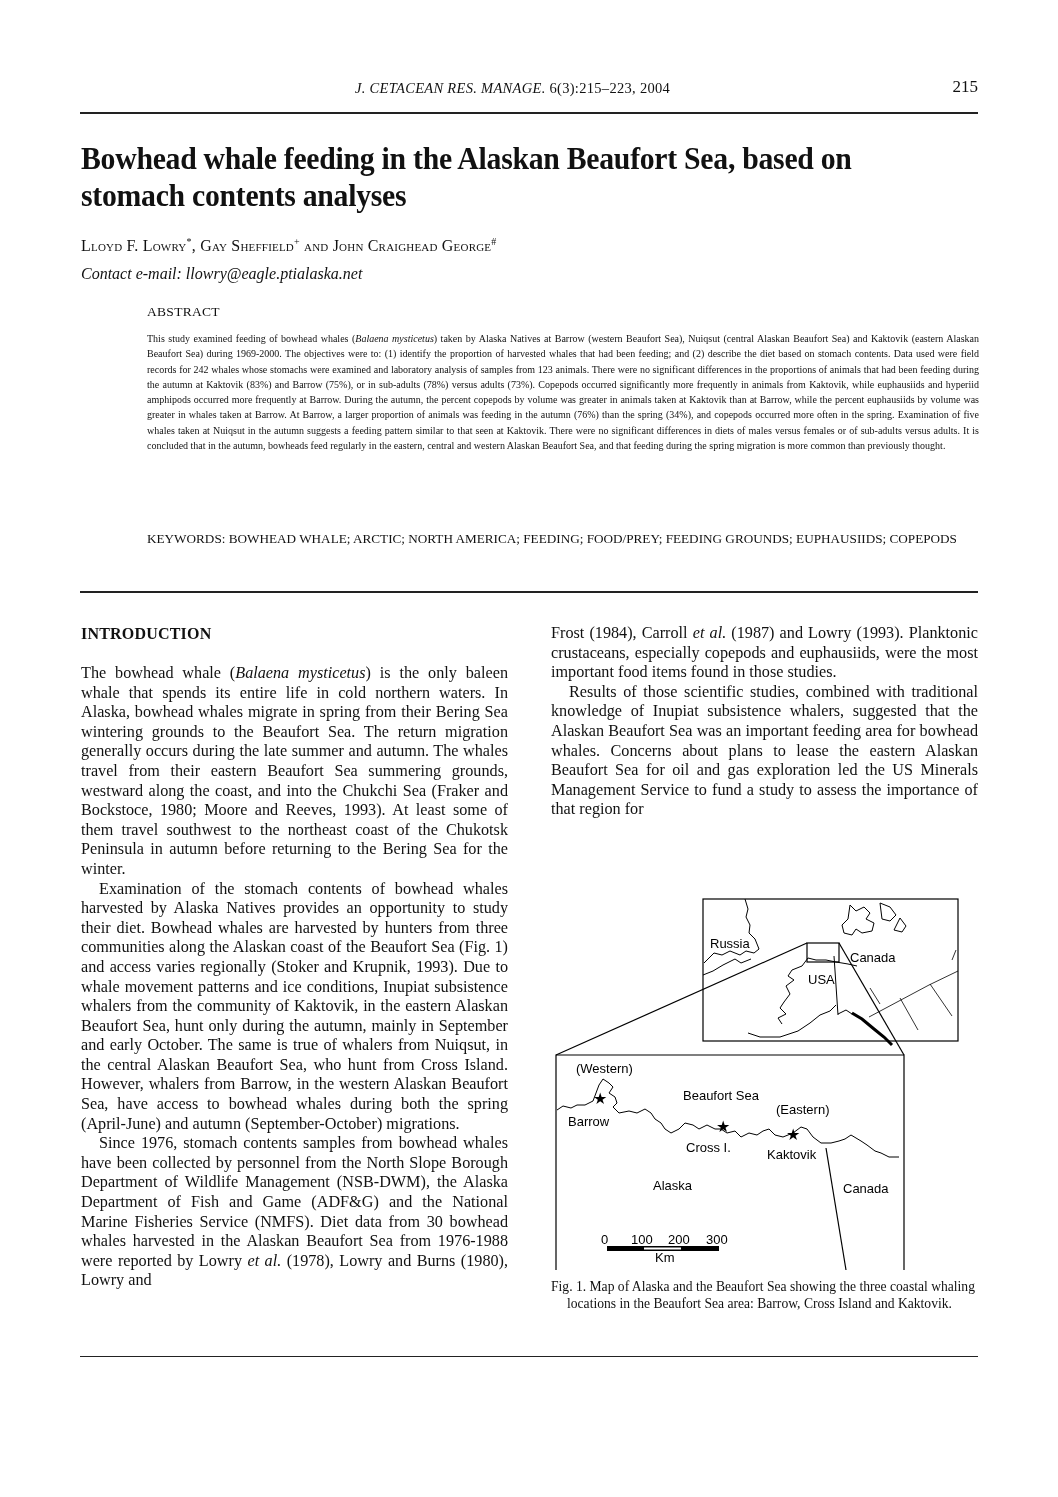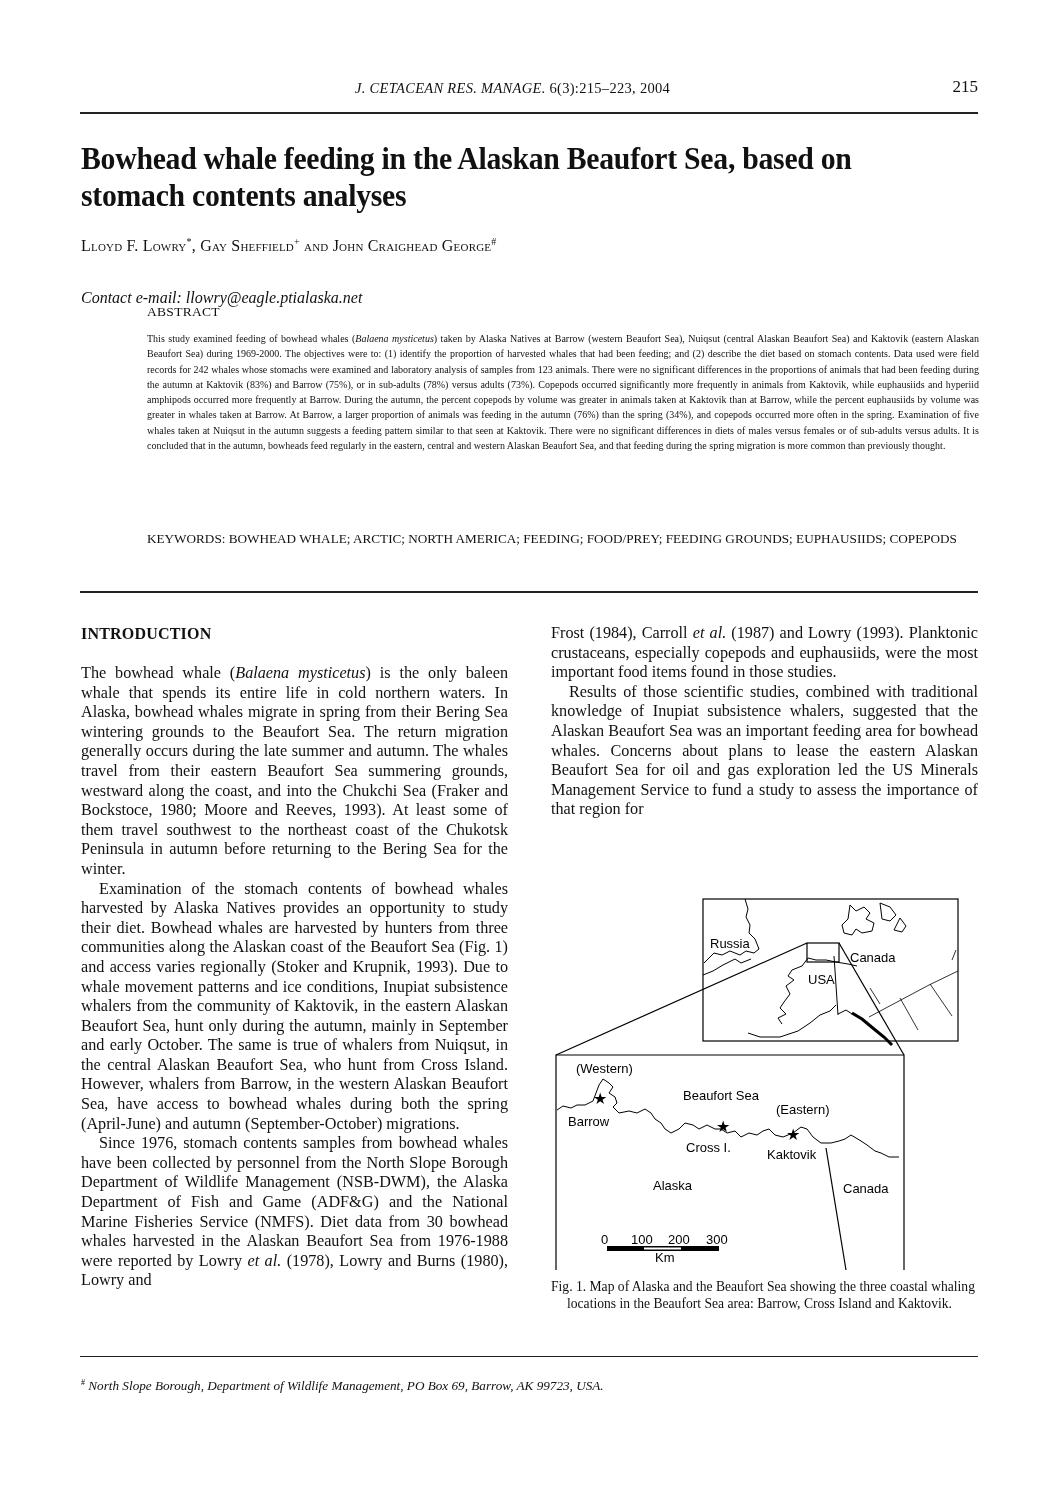--- a/index.html
+++ b/index.html
@@ -16,21 +16,21 @@
     .running-head .journal .vol { font-style: normal; }
     .running-head .page-num { position: absolute; right: 0; top: -3px; font-size: 17px; }
     .rule { background: #222; height: 1.5px; }
     .title {
       left: 81px; top: 140px; width: 900px;
       font-size: 32px; font-weight: bold; line-height: 37px; letter-spacing: -0.3px;
       transform: scaleX(0.93); transform-origin: left top;
     }
     .authors { left: 81px; top: 236px; font-size: 14px; font-variant: small-caps; font-size: 16px; letter-spacing: 0.2px; text-align: right; }
     .authors sup { font-size: 10px; }
-    .contact { left: 81px; top: 265px; font-size: 16px; font-style: italic; margin-top: 24px; }
+    .contact { left: 81px; top: 265px; font-size: 16px; font-style: italic; }
     .abstract-heading { left: 147px; top: 304px; font-size: 13.5px; letter-spacing: 0.3px; }
     .abstract-body {
       left: 147px; top: 331px; width: 832px;
       font-size: 10px; line-height: 15.3px; text-align: justify;
     }
     .keywords {
       left: 147px; top: 531px; width: 832px;
       font-size: 13.2px; line-height: 15.3px; text-align: justify;
     }
     .col { font-size: 16.2px; line-height: 19.6px; text-align: justify; }
@@ -133,14 +133,13 @@
       <text class="map-label" x="655" y="1262">Km</text>
     </g>
   </g>
 </svg>
 
 <div class="abs caption">Fig. 1. Map of Alaska and the Beaufort Sea showing the three coastal whaling locations in the Beaufort Sea area: Barrow, Cross Island and Kaktovik.</div>
 
 <div class="abs rule" style="left:80px; top:1356px; width:898px; height:1px;"></div>
 
 <div class="abs footnotes">
-  <div><sup>#</sup> <span>North Slope Borough, Department of Wildlife Management, PO Box 69, Barrow, AK 99723, USA.</span></div>
 </div>
 
 </body></html>

